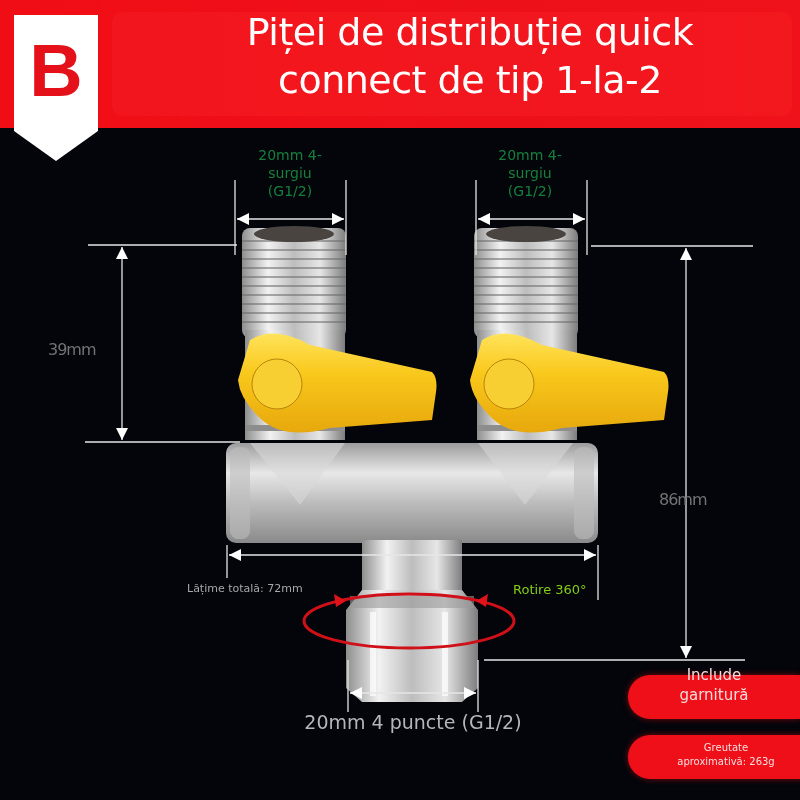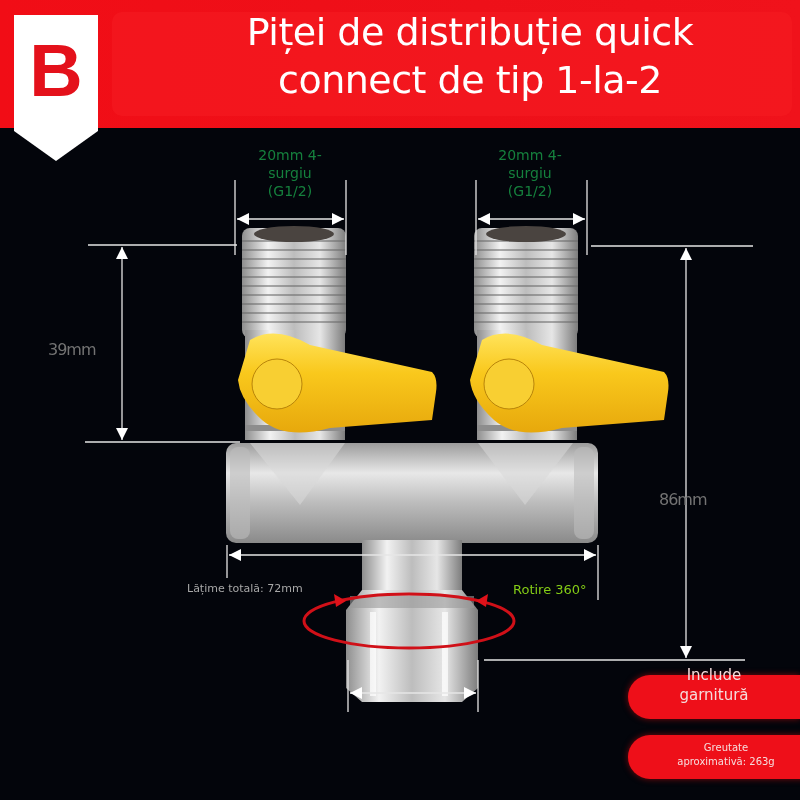--- a/index.html
+++ b/index.html
@@ -162,20 +162,21 @@
   <div>surgiu</div>
   <div>(G1/2)</div>
 </div>
 
 <div class="label dim" style="left:48px; top:340px;">39mm</div>
 <div class="label dim" style="left:659px; top:442px;margin-top:48px;">86mm</div>
 <div class="label width-label" style="left:187px; top:582px;">Lățime totală: 72mm</div>
 <div class="label rotate-label" style="left:513px; top:582px;">Rotire 360°</div>
 
 <div class="label bottom-label" style="left:213px; top:710px;">
+  <div>20mm 4 puncte (G1/2)</div>
 </div>
 
 <div class="pill pill-1">
   <span style="margin-top:-10px;">Include</span>
   <span>garnitură</span>
 </div>
 <div class="pill pill-2">
   <div>Greutate</div>
   <div>aproximativă: 263g</div>
 </div>

